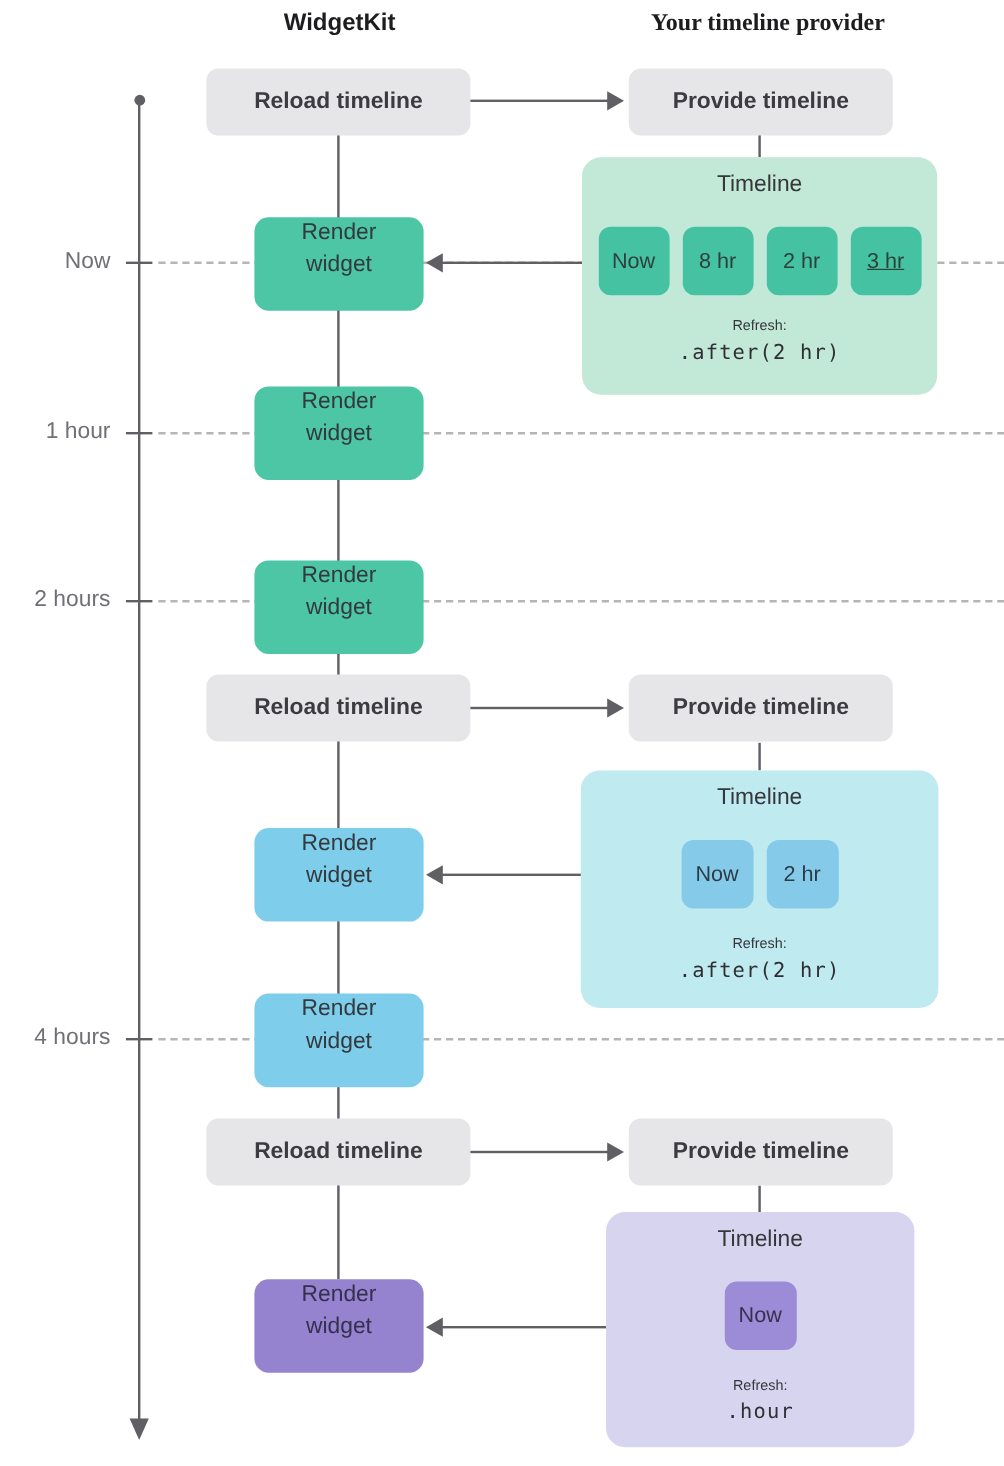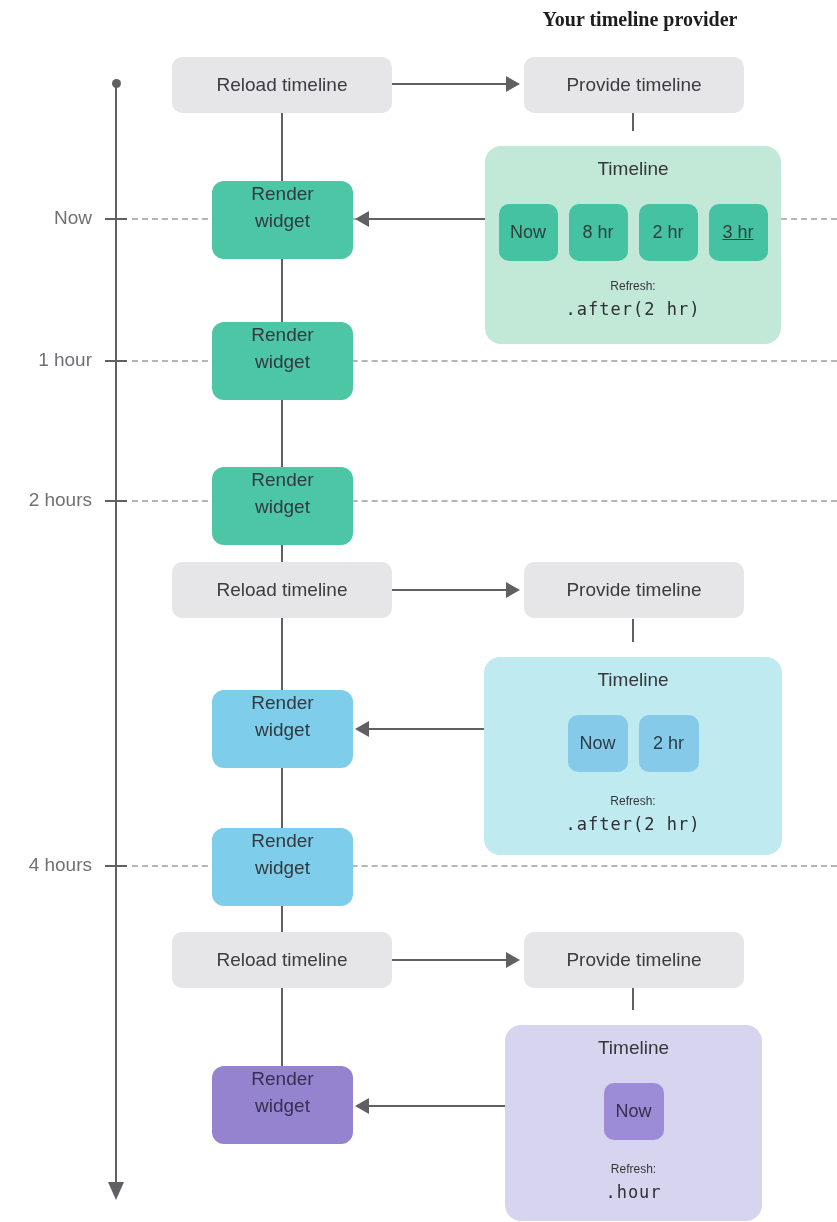--- a/index.html
+++ b/index.html
@@ -14,29 +14,29 @@
   .dashed{position:absolute;height:0;border-top:2px dashed #b5b5b7;z-index:1;}
   .tick{position:absolute;width:22px;height:2px;background:#5f5f64;z-index:2;}
   .dot{position:absolute;width:9px;height:9px;border-radius:50%;background:#5f5f64;z-index:2;}
   .axis-label{position:absolute;width:80px;text-align:right;font-size:19px;color:#707076;z-index:2;}
   
   .arr-right{position:absolute;width:0;height:0;border-top:8px solid transparent;border-bottom:8px solid transparent;border-left:14px solid #5f5f64;z-index:3;}
   .arr-left{position:absolute;width:0;height:0;border-top:8px solid transparent;border-bottom:8px solid transparent;border-right:14px solid #5f5f64;z-index:3;}
   .arr-down{position:absolute;width:0;height:0;border-left:8px solid transparent;border-right:8px solid transparent;border-top:18px solid #5f5f64;z-index:2;}
   
   .box-gray{position:absolute;width:220px;height:56px;background:#e6e5e7;border-radius:10px;
-    display:flex;align-items:center;justify-content:center;font-size:19px;color:#3b3b40;z-index:3;}
+    display:flex;align-items:center;justify-content:center;font-size:19px;color:#3b3b40;z-index:3;font-weight:bold;}
   .render{position:absolute;width:141px;height:78px;border-radius:12px;z-index:3;
     display:flex;flex-direction:column;align-items:center;justify-content:flex-start;
     font-size:19px;line-height:1.4;color:#33393d;}
   .render.green{background:#4cc6a5;}
   .render.blue{background:#7ecdeb;}
   .render.purple{background:#9583d0;color:#35304e;}
   
-  .panel{position:absolute;border-radius:16px;z-index:2;display:flex;flex-direction:column;align-items:center;margin-top:15px;}
+  .panel{position:absolute;border-radius:16px;z-index:2;display:flex;flex-direction:column;align-items:center;}
   .panel.mint{background:#c2e8d8;}
   .panel.cyan{background:#bfeaf0;}
   .panel.lav{background:#d7d4ef;}
   .panel-title{font-size:19px;color:#36363b;margin-top:12px;}
   .chips{display:flex;gap:11px;margin-top:24px;}
   .chip{width:60px;height:57px;border-radius:10px;display:flex;align-items:center;justify-content:center;font-size:18px;}
   .chip.green{background:#44c2a2;color:#2e403c;}
   .chip.blue{background:#85cbe9;color:#2b3c46;}
   .chip.purple{background:#9c8bd6;color:#35304e;}
   .refresh{font-size:12px;color:#36363b;}
@@ -45,20 +45,21 @@
   
   .watermark{position:absolute;left:528px;top:1162px;width:300px;text-align:center;z-index:10;
     font-size:28px;white-space:nowrap;color:rgba(255,255,255,0.92);
     text-shadow:-1px -1px 0 #5a5a66, 1px -1px 0 #5a5a66, -1px 1px 0 #5a5a66, 1px 1px 0 #5a5a66;}
 </style>
 </head>
 <body>
 
 <div class="canvas">
 
+  <div class="header" style="left:183px;top:8px;width:200px;">WidgetKit</div>
   <div class="header" style="left:480px;top:8px;width:320px;font-family:Liberation Serif, serif;">Your timeline provider</div>
 
   <div class="dot" style="left:112px;top:79px;"></div>
   <div class="vline" style="left:115px;top:84px;height:1100px;"></div>
   <div class="arr-down" style="left:108px;top:1182px;"></div>
 
   <div class="tick" style="left:105px;top:218px;"></div>
   <div class="tick" style="left:105px;top:360px;"></div>
   <div class="tick" style="left:105px;top:500px;"></div>
   <div class="tick" style="left:105px;top:865px;"></div>

